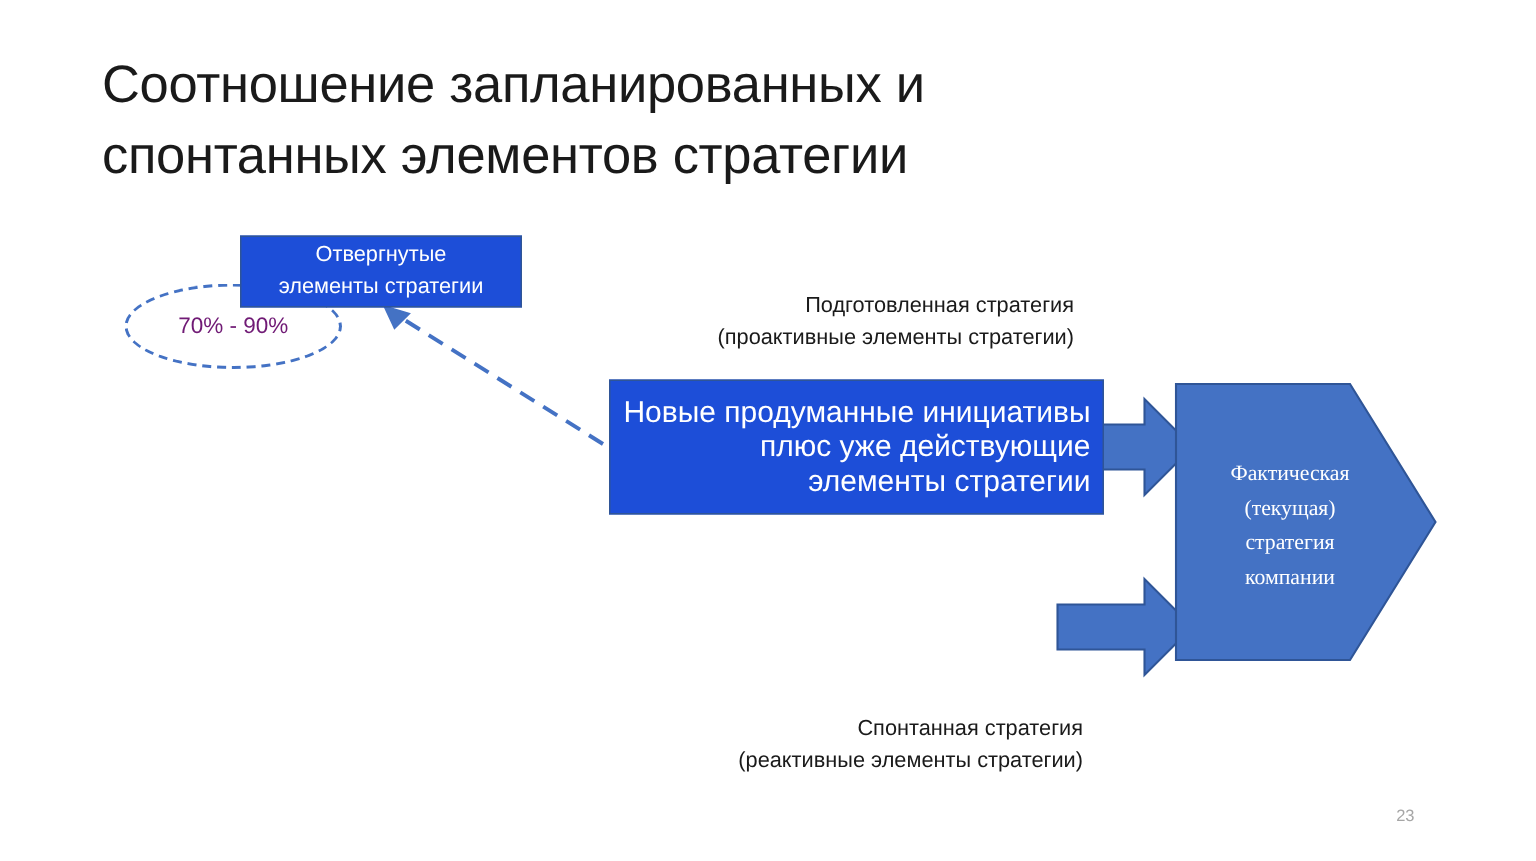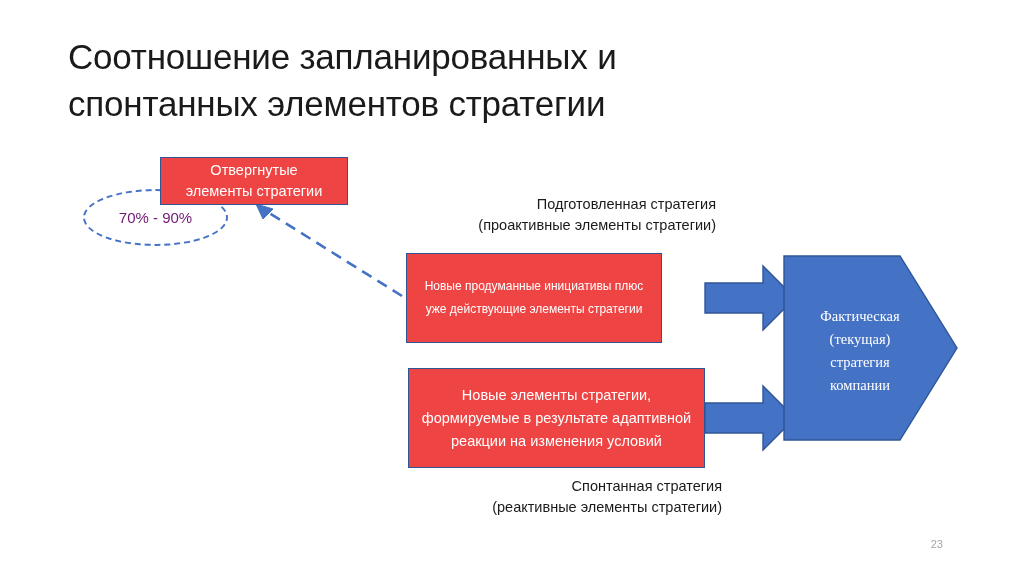--- a/index.html
+++ b/index.html
@@ -28,21 +28,21 @@
     line-height: 47px;
     font-weight: 400;
     color: #1a1a1a;
     letter-spacing: -0.2px;
     white-space: pre-line;
   }
 
   
   .blue-box {
     position: absolute;
-    background: #ef4444;
+    background: #1d4ed8;
     border: 1px solid #2f5597;
     box-sizing: border-box;
     color: #ffffff;
     display: flex;
     align-items: center;
     justify-content: center;
     text-align: center;
     line-height: 22px;
   }
 
@@ -54,25 +54,26 @@
     height: 48px;
     font-size: 14.5px;
     line-height: 21px;
     padding: 0 6px;
   }
 
   
   #proactive-box {
     left: 406px;
     top: 253px;
-    width: 256px;
+    width: 330px;
     height: 90px;
-    font-size: 12px;
+    font-size: 20px;
     line-height: 23px;
     padding: 0 8px;
+    text-align: right;
   }
 
   
   #reactive-box {
     left: 408px;
     top: 368px;
     width: 297px;
     height: 100px;
     font-size: 14.5px;
     line-height: 23px;
@@ -193,22 +194,19 @@
 элементы стратегии</span>
   </div>
 
   <div id="proactive-caption" class="caption">Подготовленная стратегия
 (проактивные элементы стратегии)</div>
 
   <div id="proactive-box" class="blue-box">
     <span>Новые продуманные инициативы плюс уже действующие элементы стратегии</span>
   </div>
 
-  <div id="reactive-box" class="blue-box">
-    <span>Новые элементы стратегии, формируемые в результате адаптивной реакции на изменения условий</span>
-  </div>
 
   <div id="reactive-caption" class="caption">Спонтанная стратегия
 (реактивные элементы стратегии)</div>
 
   <div id="slide-number">23</div>
 
 </div>
 
 </body></html>

